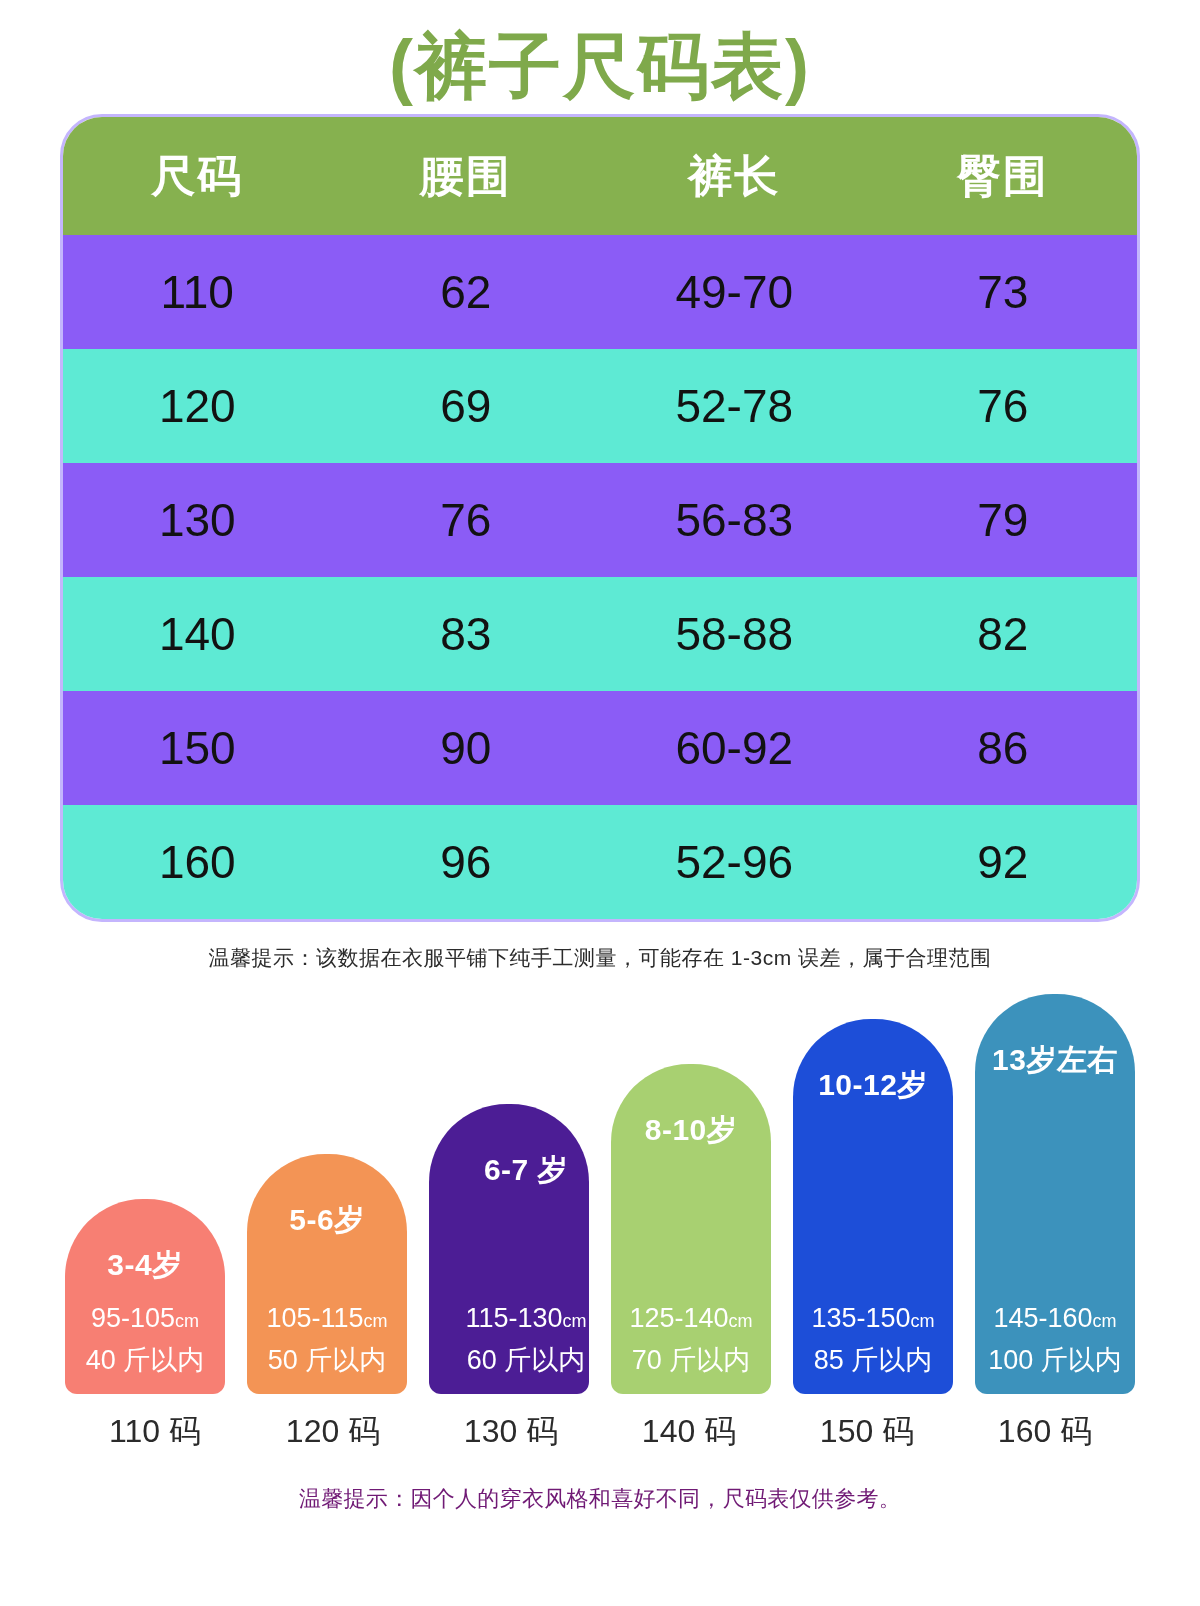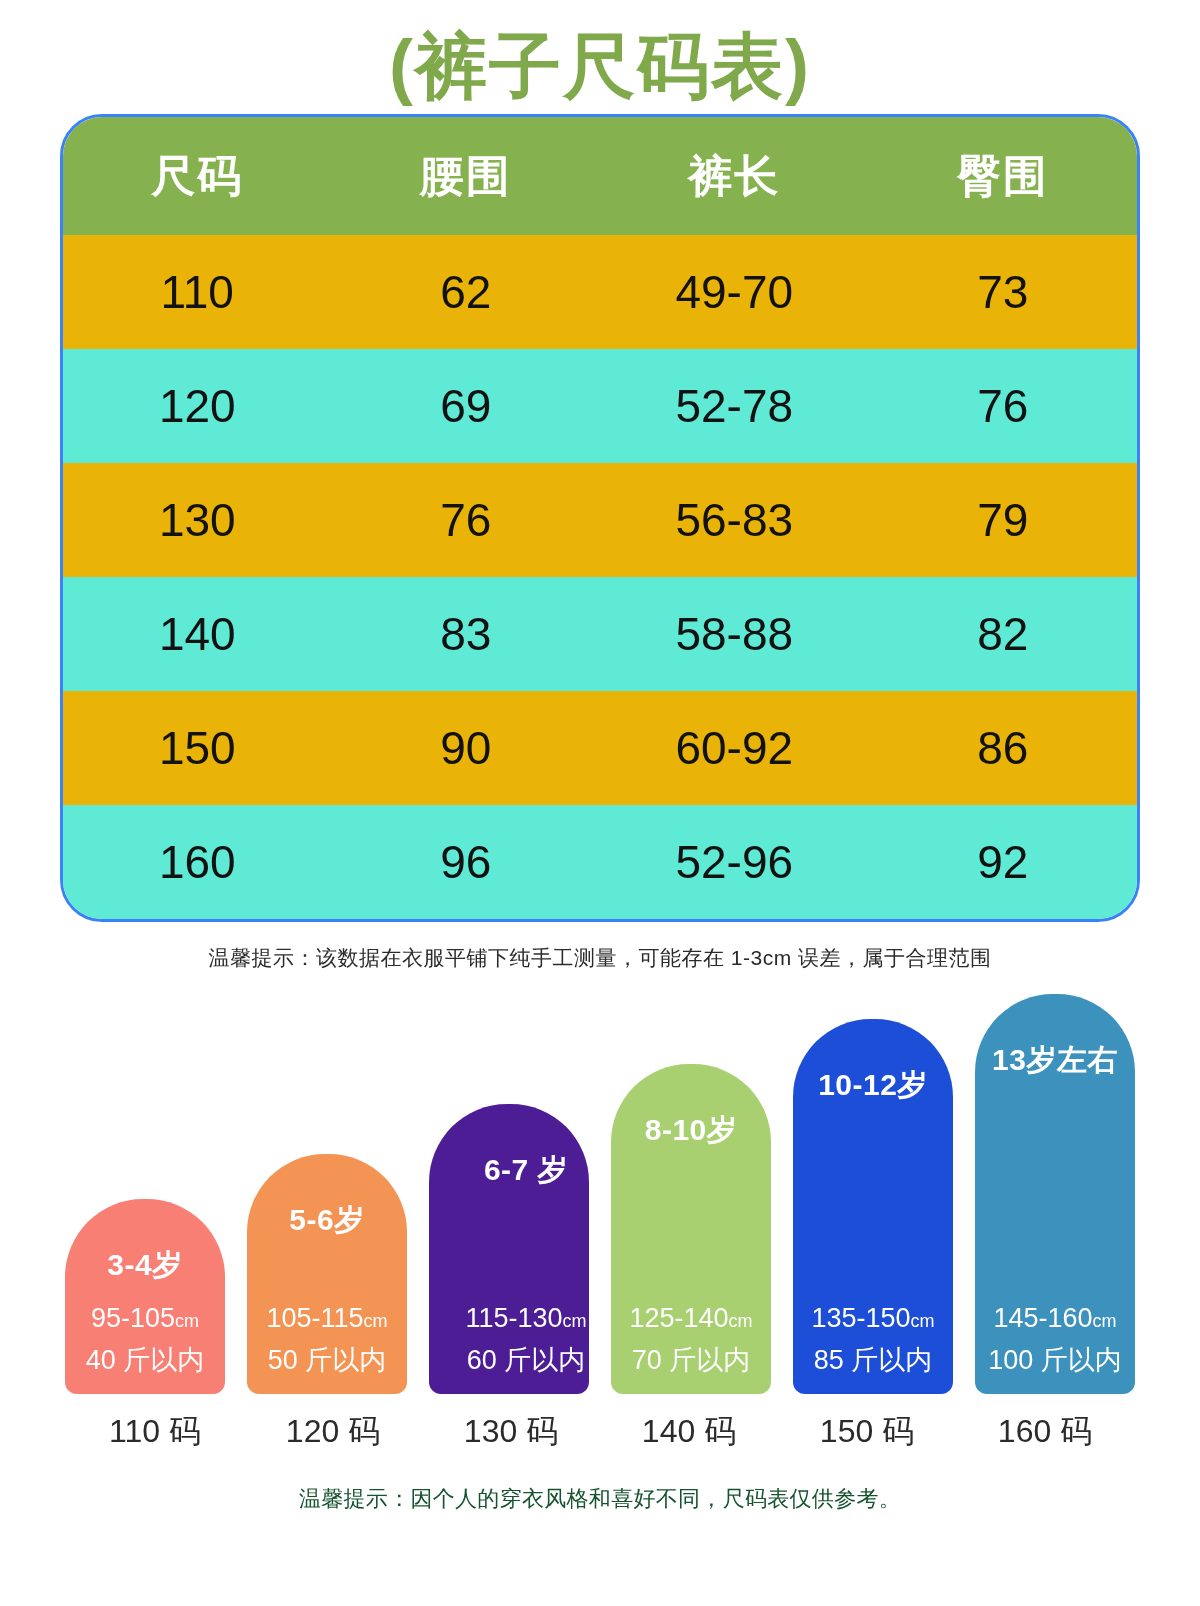--- a/index.html
+++ b/index.html
@@ -22,21 +22,21 @@
     letter-spacing: 2px;
     padding-top: 14px;
     height: 114px;
     line-height: 104px;
   }
 
   
   .table-wrap {
     margin: 0 auto;
     width: 1080px;
-    border: 3px solid #3b82f6;
+    border: 3px solid #c4b5fd;
     border-radius: 42px;
     overflow: hidden;
     background: #ffffff;
   }
 
   .table-header {
     display: flex;
     background: #86B14F;
     height: 118px;
     align-items: center;
@@ -48,21 +48,21 @@
     font-size: 44px;
     font-weight: bold;
     letter-spacing: 2px;
   }
 
   .table-row {
     display: flex;
     height: 114px;
     align-items: center;
   }
-  .table-row.odd { background: #eab308; }
+  .table-row.odd { background: #8b5cf6; }
   .table-row.even { background: #5eead4; }
   .table-row .cell {
     flex: 1;
     text-align: center;
     color: #121212;
     font-size: 46px;
     font-weight: normal;
     font-family: "Liberation Sans Narrow", "Liberation Sans", sans-serif;
   }
 
@@ -134,21 +134,21 @@
     width: 160px;
     text-align: center;
     font-size: 32px;
     color: #2b2b2b;
     font-family: "Liberation Sans Narrow", "Liberation Sans", sans-serif;
   }
 
   .note-bottom {
     text-align: center;
     font-size: 22px;
-    color: #14532d;
+    color: #701a75;
     margin-top: 30px;
     letter-spacing: 0.3px;
   }
 </style>
 </head>
 <body>
 
 <div class="title">(裤子尺码表)</div>
 
 <div class="table-wrap">

